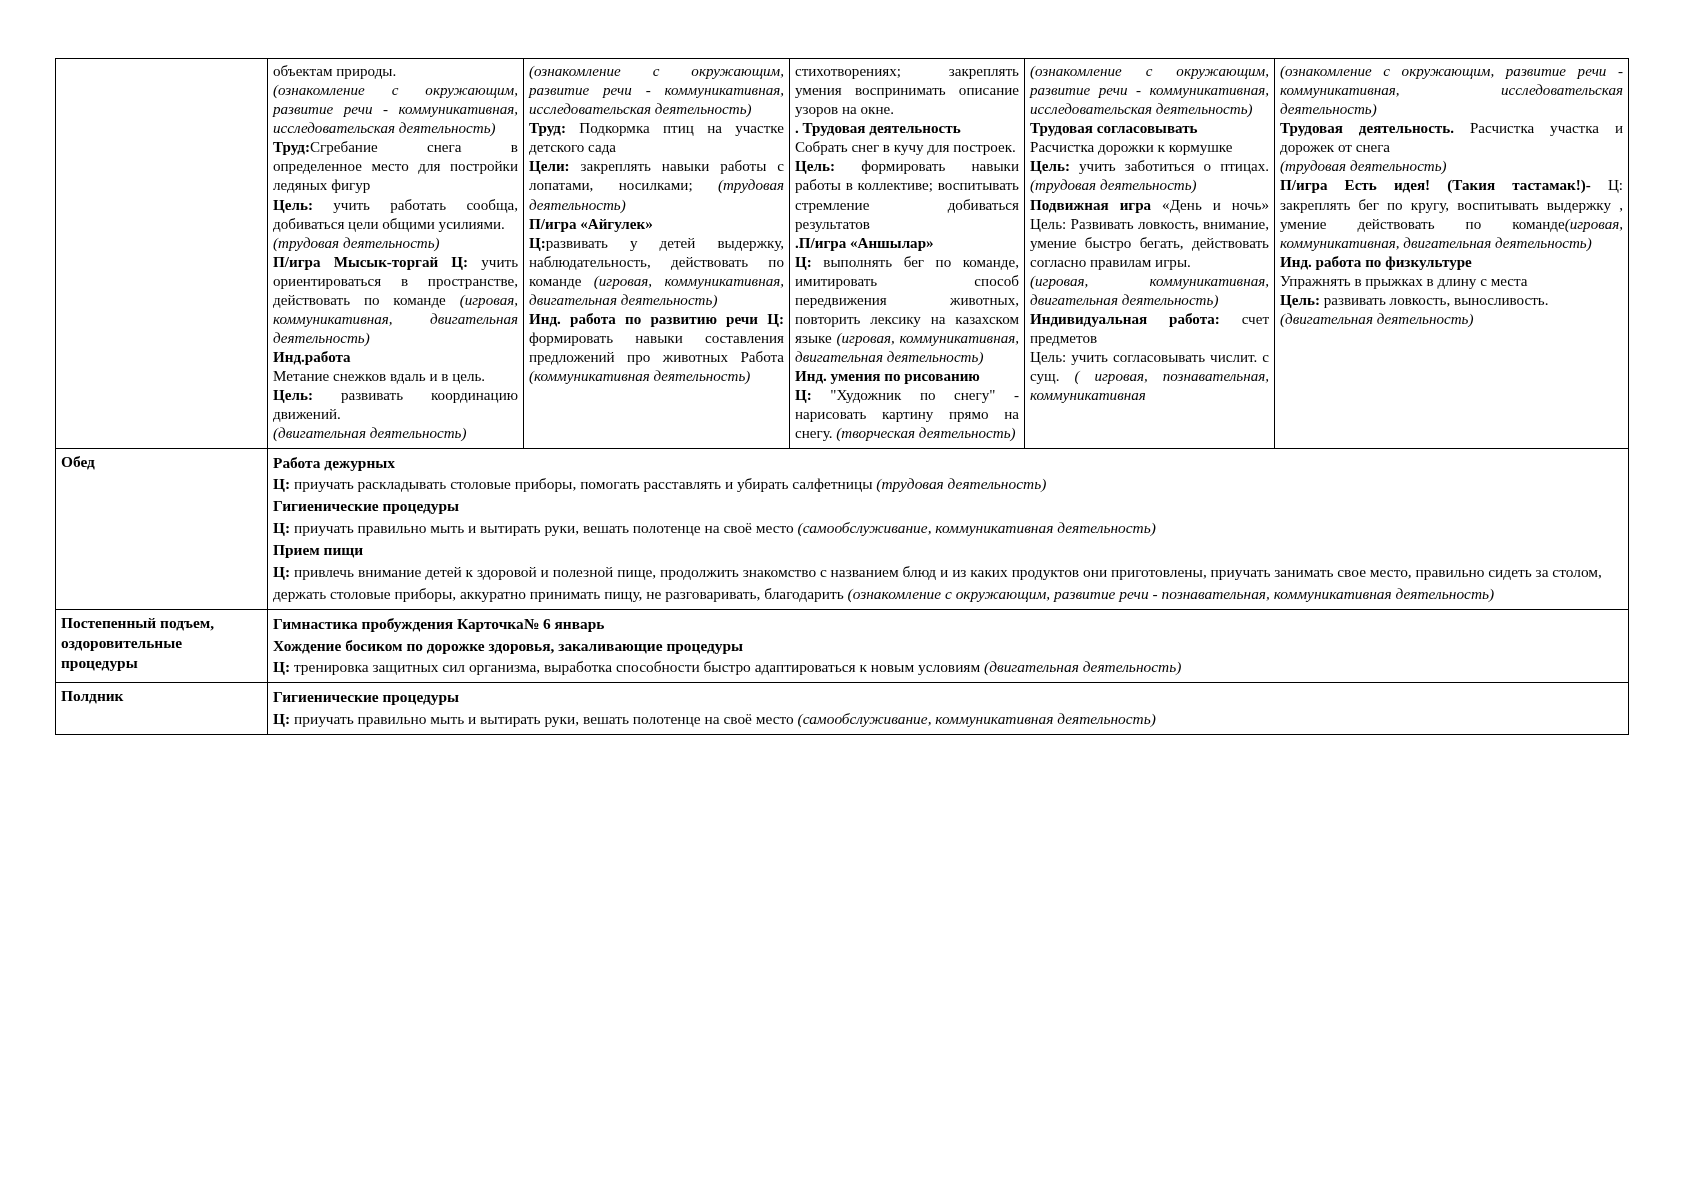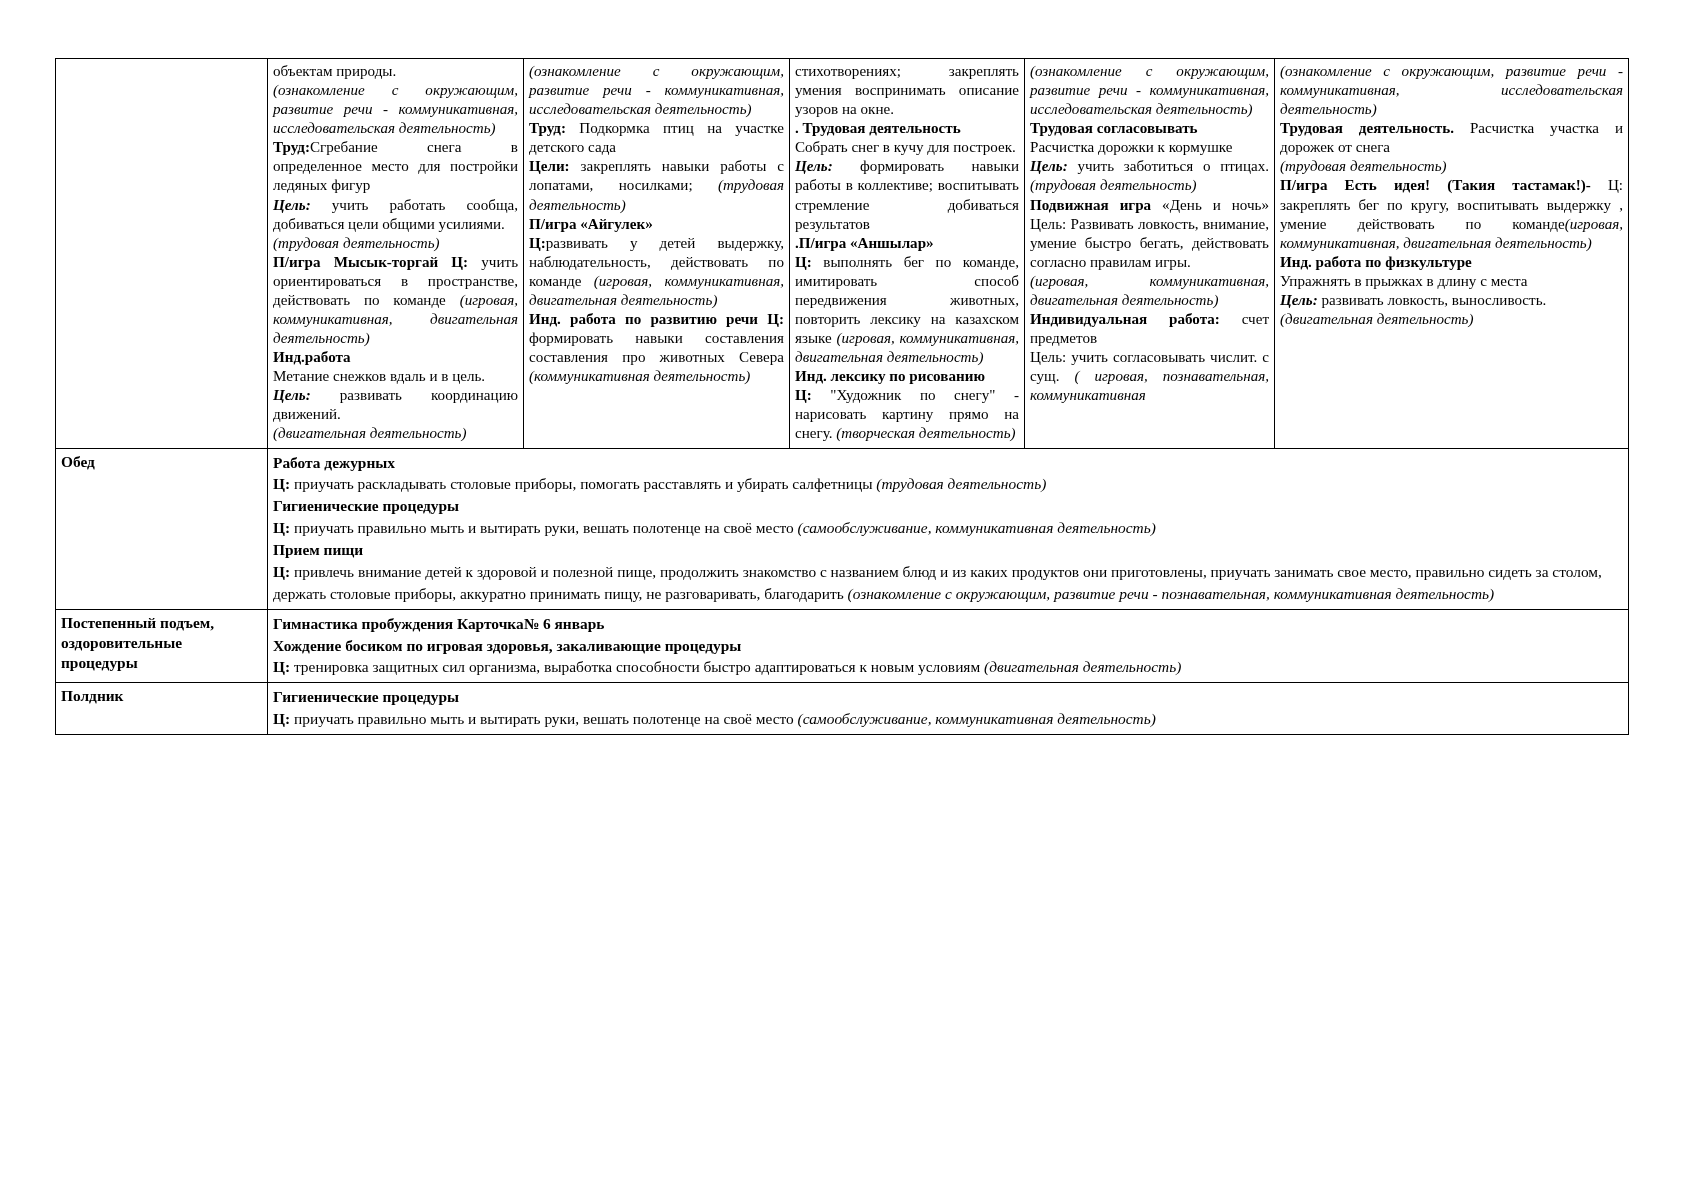--- a/index.html
+++ b/index.html
@@ -56,21 +56,21 @@
   .cell p {
     margin: 0 0 0 0;
     padding: 0;
     text-align: justify;
     text-justify: inter-word;
   }
   .cell p.center { text-align: center; font-weight: bold; }
 
   b, .b { font-weight: bold; }
   i, .i { font-style: italic; font-family: Liberation Serif, serif; }
-  .bi { font-weight: bold; font-style: italic; }
+  .bi { font-weight: bold; }
 
   .wide p { text-align: left; }
   .wide { line-height: 1.42; font-size: 15.4px; }
   .wide p.center { text-align: left; font-weight: bold; }
 
   
   td.actcell { line-height: 1.265; font-size: 15.1px; padding-top: 4px; }
   td.actcell p { margin: 0; }
 </style>
 </head>
@@ -100,30 +100,30 @@
             <p><span>  Метание снежков вдаль и в цель.</span></p>
             <p><span class="bi">Цель:</span><span> развивать координацию движений.</span></p>
             <p><span class="i"> (двигательная деятельность)</span></p>
           </td>
         <td class="cell actcell">
             <p><span class="i"> (ознакомление с окружающим, развитие речи - коммуникативная, исследовательская деятельность)</span></p>
             <p><span class="b">Труд:</span><span> Подкормка птиц на участке детского сада</span></p>
             <p><span class="b">Цели:</span><span> закреплять навыки работы с лопатами, носилками; </span><span class="i">(трудовая деятельность)</span></p>
             <p><span class="b">П/игра «Айгулек»</span></p>
             <p><span class="b">Ц:</span><span>развивать у детей выдержку, наблюдательность, действовать по команде </span><span class="i">(игровая, коммуникативная, двигательная деятельность)</span></p>
-            <p><span class="b">Инд. работа по развитию речи  Ц:</span><span> формировать навыки составления составления про животных Севера </span><span class="i">(коммуникативная деятельность)</span></p>
+            <p><span class="b">Инд. работа по развитию речи  Ц:</span><span> формировать навыки составления предложений про животных Работа </span><span class="i">(коммуникативная деятельность)</span></p>
           </td>
         <td class="cell actcell">
             <p><span>стихотворениях; закреплять умения воспринимать описание узоров на окне.</span></p>
             <p><span class="b">. Трудовая деятельность</span></p>
             <p><span> Собрать снег в кучу для построек.</span></p>
             <p><span class="bi">Цель:</span><span> формировать навыки работы в коллективе; воспитывать стремление добиваться результатов</span></p>
             <p><span class="b">.П/игра «Аншылар»</span></p>
             <p><span class="b">Ц:</span><span>  выполнять бег по команде, имитировать способ передвижения животных, повторить лексику на казахском языке </span><span class="i">(игровая, коммуникативная, двигательная деятельность)</span></p>
-            <p><span class="b">Инд. лексику по рисованию</span></p>
+            <p><span class="b">Инд. умения по рисованию</span></p>
             <p><span class="b">Ц:</span><span> "Художник по снегу" - нарисовать картину прямо на снегу. </span><span class="i">(творческая деятельность)</span></p>
           </td>
         <td class="cell actcell">
             <p><span class="i"> (ознакомление с окружающим, развитие речи - коммуникативная, исследовательская деятельность)</span></p>
             <p><span class="b">Трудовая согласовывать</span></p>
             <p><span>Расчистка дорожки  к кормушке</span></p>
             <p><span class="bi"> Цель:</span><span> учить заботиться о птицах. </span><span class="i">(трудовая деятельность)</span></p>
             <p><span class="b">Подвижная игра</span><span> «День и ночь» Цель: Развивать ловкость, внимание, умение быстро бегать, действовать согласно правилам игры.</span></p>
             <p><span class="i"> (игровая, коммуникативная, двигательная деятельность)</span></p>
             <p><span class="b">Индивидуальная работа:</span><span> счет предметов</span></p>
@@ -148,21 +148,21 @@
             <p class="center">Гигиенические процедуры</p>
             <p><span class="b">Ц:</span><span> приучать правильно мыть и вытирать руки, вешать полотенце на своё место </span><span class="i">(самообслуживание, коммуникативная деятельность)</span></p>
             <p class="center">Прием пищи</p>
             <p><span class="b">Ц:</span><span> привлечь внимание детей к здоровой и полезной  пище,  продолжить знакомство  с названием блюд и из каких продуктов они приготовлены, приучать занимать свое место, правильно сидеть за столом, держать столовые приборы, аккуратно принимать пищу, не разговаривать, благодарить </span><span class="i">(ознакомление с окружающим, развитие речи - познавательная, коммуникативная деятельность)</span></p>
           </td>
         </tr>
         <tr>
           <td class="rowlabel">Постепенный подъем, оздоровительные процедуры</td>
           <td class="cell wide" colspan="5">
             <p class="center">Гимнастика пробуждения Карточка№ 6 январь</p>
-            <p class="center">Хождение босиком по игровая здоровья, закаливающие процедуры</p>
+            <p class="center">Хождение босиком по дорожке здоровья, закаливающие процедуры</p>
             <p><span class="b">Ц:</span><span> тренировка защитных сил организма, выработка способности быстро адаптироваться к новым условиям </span><span class="i">(двигательная деятельность)</span></p>
           </td>
         </tr>
         <tr>
           <td class="rowlabel">Полдник</td>
           <td class="cell wide" colspan="5">
             <p class="center">Гигиенические процедуры</p>
             <p><span class="b">Ц:</span><span> приучать правильно мыть и вытирать руки, вешать полотенце на своё место </span><span class="i">(самообслуживание, коммуникативная деятельность)</span></p>
           </td>
         </tr>

